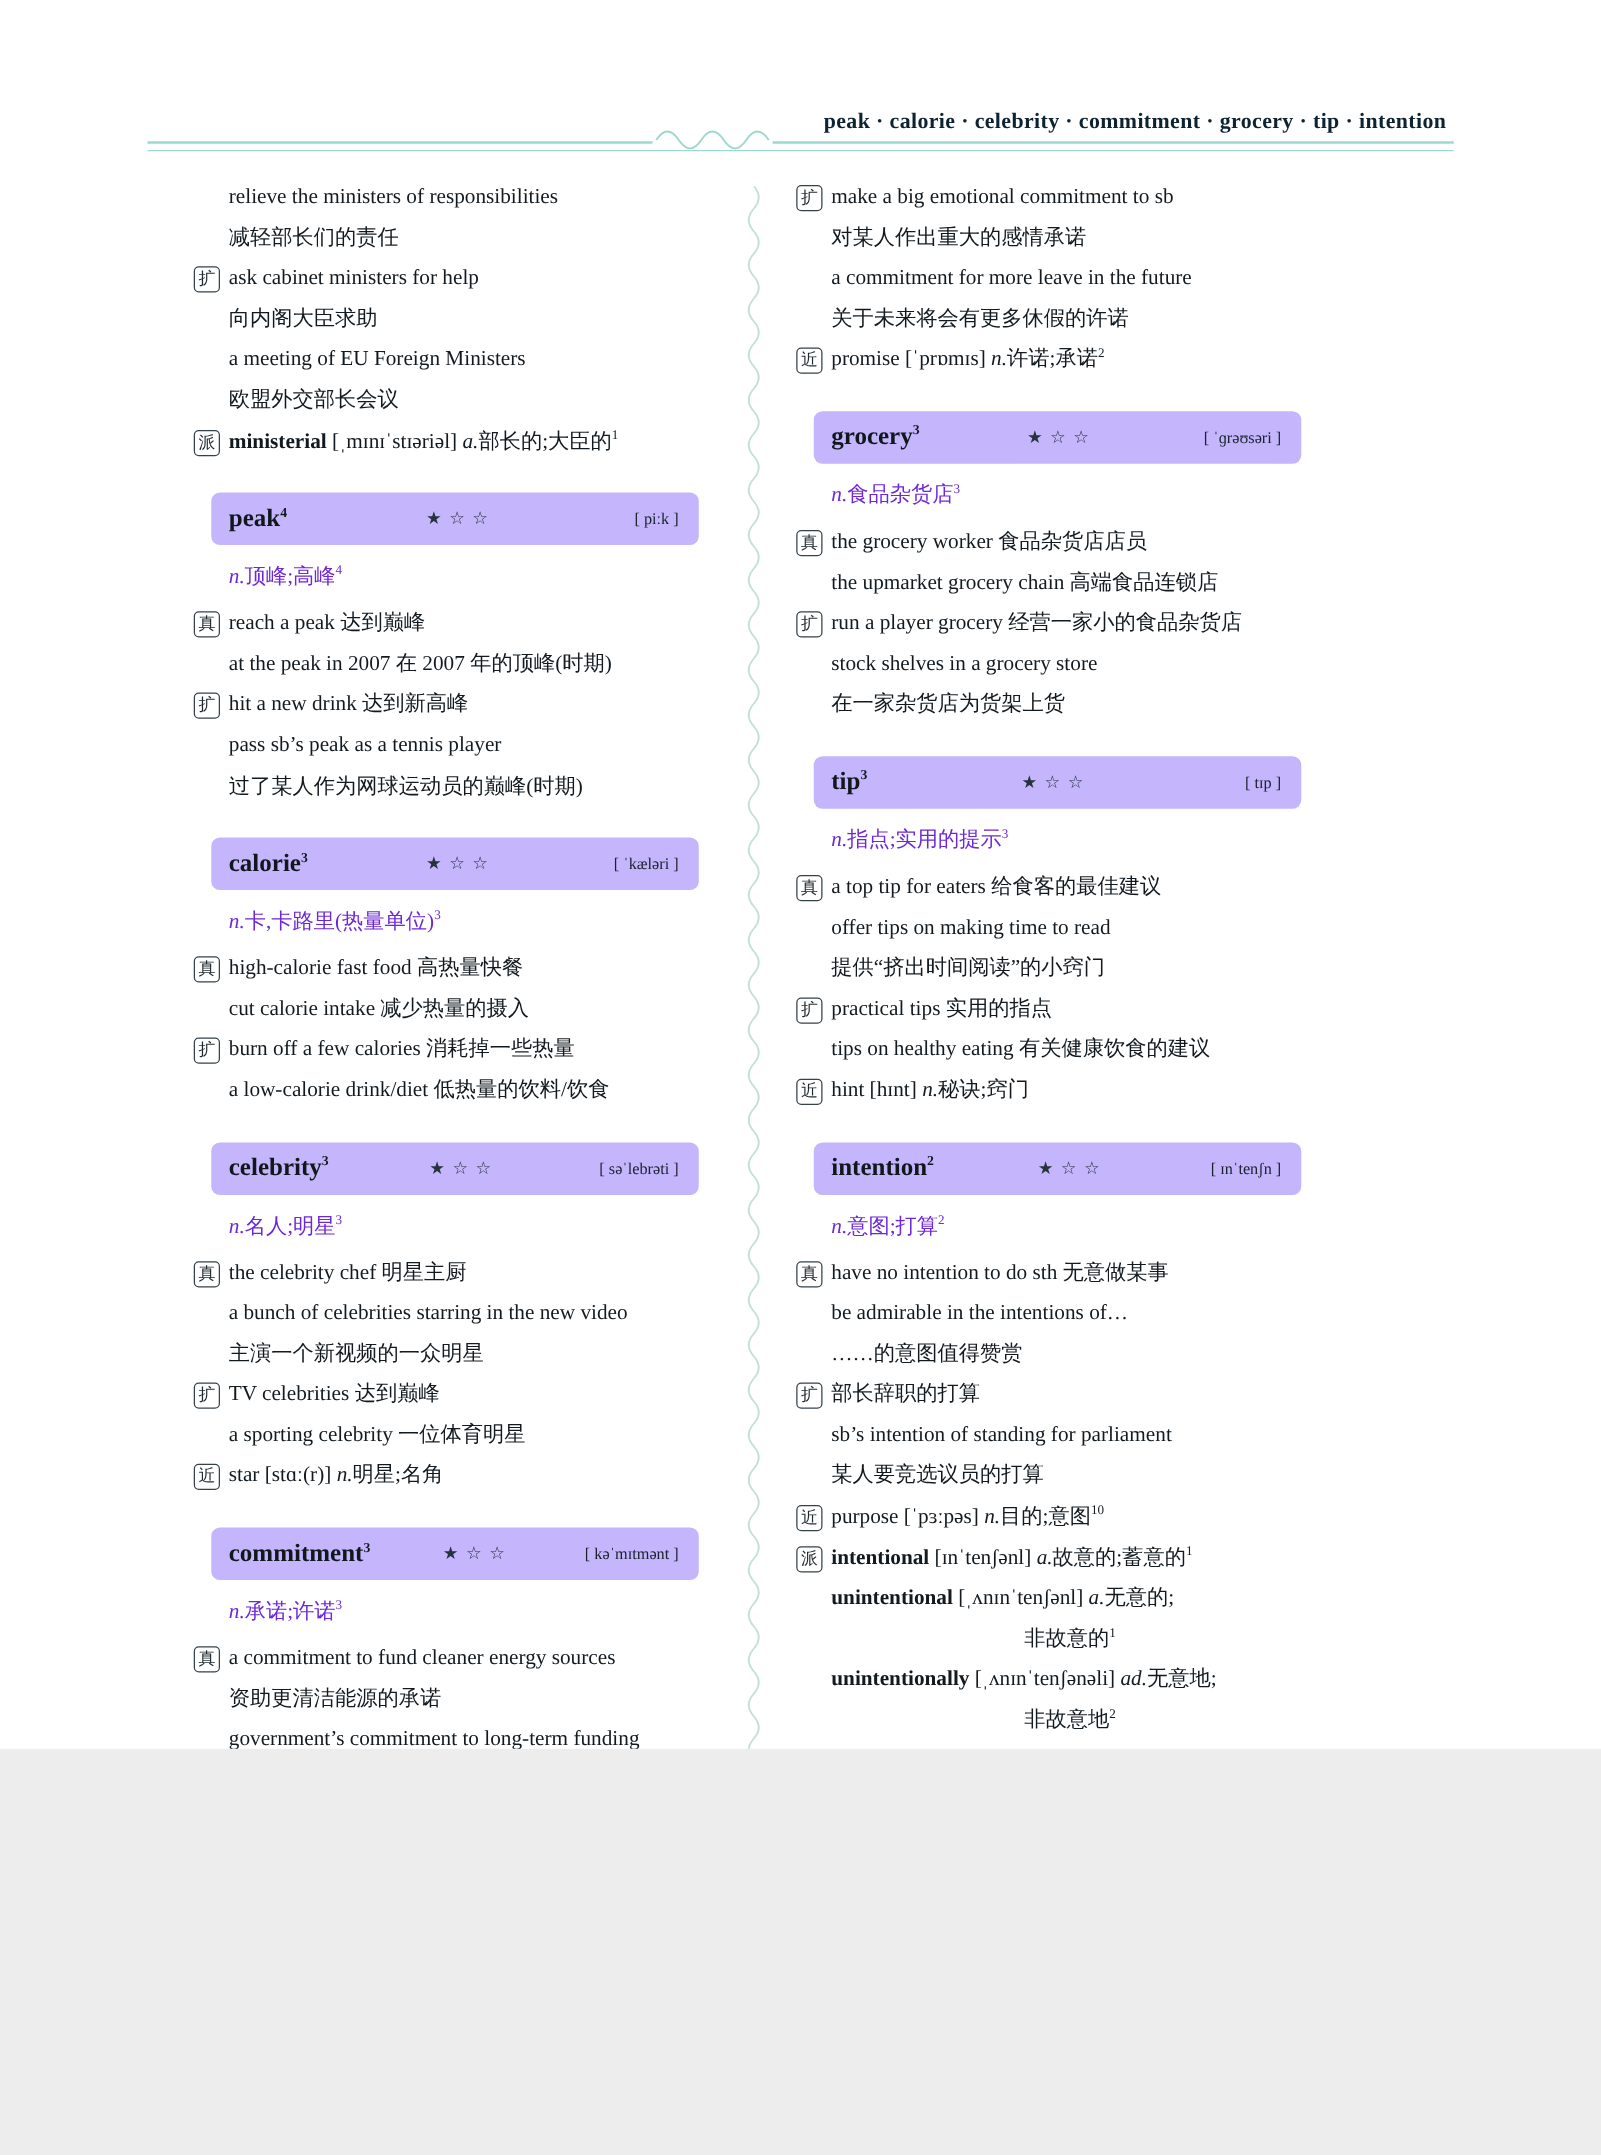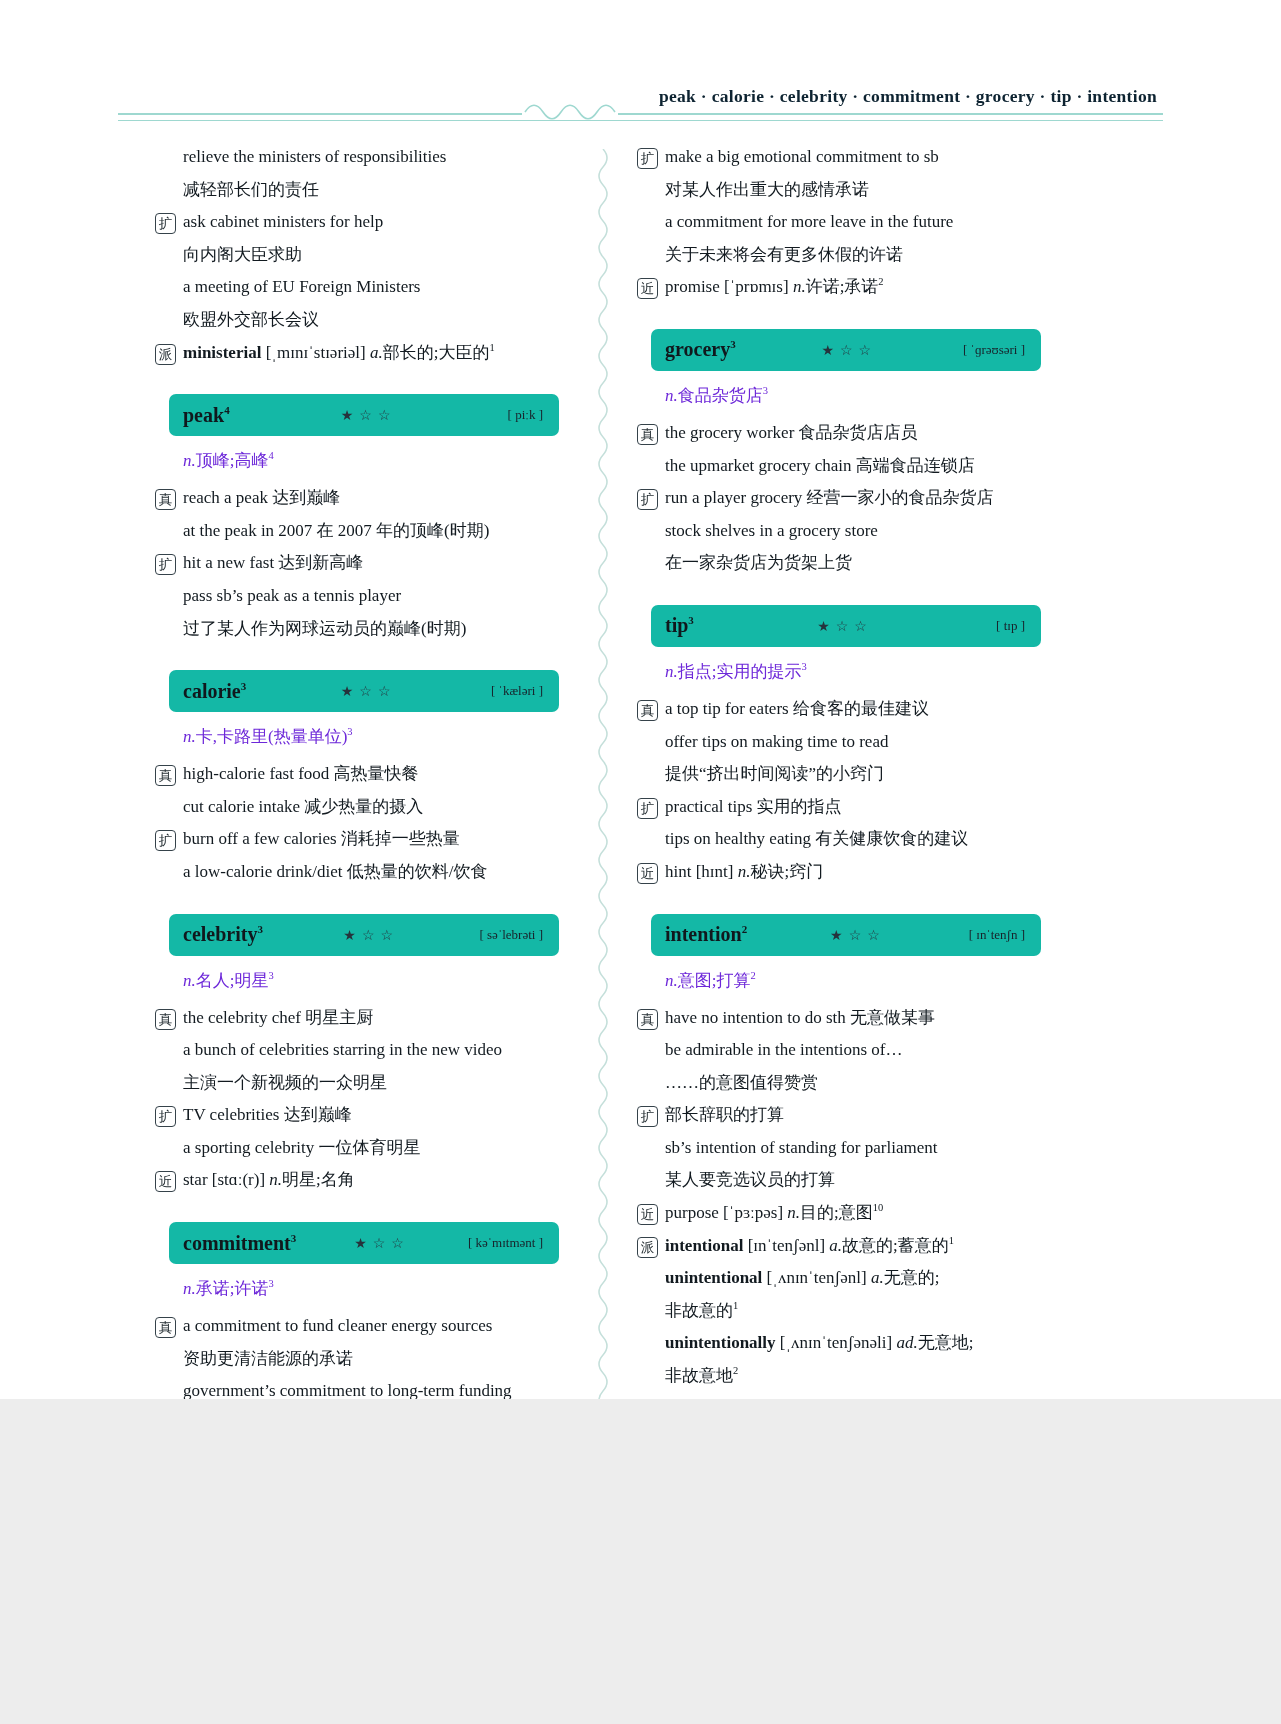--- a/index.html
+++ b/index.html
@@ -8,24 +8,24 @@
         color:#121a20;font-family:"Liberation Serif","DejaVu Serif",serif;}
   .header-words{position:absolute;top:86px;right:124px;font-size:17.5px;font-weight:700;
         color:#0d2331;letter-spacing:.3px;white-space:nowrap}
   .top-rule{position:absolute;top:113px;left:118px;width:1045px;height:5px;
         border-top:2.5px solid #9ed8d0;border-bottom:1.2px solid #9ed8d0}
   .rule-wave{position:absolute;top:104px;left:522px;background:#ffffff}
   .content{position:absolute;top:141px;left:155px;display:flex}
   .col{width:414px}
   .divider{width:68px;display:flex;justify-content:center;padding-top:8px}
   .line{font-size:17px;line-height:32.6px;white-space:nowrap}
-  .line.right{text-align:left;padding-right:4px;white-space:normal}
+  .line.right{text-align:center;padding-right:4px;white-space:normal}
   sup{font-size:10.5px;line-height:0}
   .entry-bar{display:flex;align-items:center;justify-content:space-between;height:42px;
-        margin:25px 10px 10px 14px;padding:0 16px 0 14px;background:#14b8a6;border-radius:7px}
+        margin:25px 10px 10px 14px;padding:0 16px 0 14px;background:#c4b5fd;border-radius:7px}
   .word{font-size:20px;font-weight:700;color:#10181d}
   .word sup{font-size:11px}
   .stars{font-family:"DejaVu Sans",sans-serif;font-size:14px;letter-spacing:6px;color:#26333c}
   .pron{font-size:13px;color:#18222a}
   .pos-line{margin:3px 0 6px 28px;color:#6d28d9;font-size:17px;line-height:30px}
   .group{position:relative;padding-left:28px}
   .marker{position:absolute;left:0;top:7px;width:19px;height:19px;border:1.4px solid #35424a;
         border-radius:4px;font-size:13.5px;line-height:18px;text-align:center;color:#1e282d;
         font-family:"DejaVu Sans",sans-serif}
   .page-num{position:absolute;top:1557px;right:158px;font-size:18px;color:#ec4899}
@@ -64,21 +64,21 @@
           <span class="pron">[ piːk ]</span>
         </div>
         <div class="pos-line"><span style="font-style: italic;">n.</span>顶峰;高峰<sup>4</sup></div>
         <div class="group">
           <span class="marker">真</span>
           <div class="line">reach a peak 达到巅峰</div>
           <div class="line">at the peak in 2007 在 2007 年的顶峰(时期)</div>
         </div>
         <div class="group">
           <span class="marker">扩</span>
-          <div class="line">hit a new fast 达到新高峰</div>
+          <div class="line">hit a new drink 达到新高峰</div>
           <div class="line">pass sb’s peak as a tennis player</div>
           <div class="line">过了某人作为网球运动员的巅峰(时期)</div>
         </div>
         <div class="entry-bar">
           <span class="word">calorie<sup>3</sup></span>
           <span class="stars">★☆☆</span>
           <span class="pron">[ ˈkæləri ]</span>
         </div>
         <div class="pos-line"><span style="font-style: italic;">n.</span>卡,卡路里(热量单位)<sup>3</sup></div>
         <div class="group">

